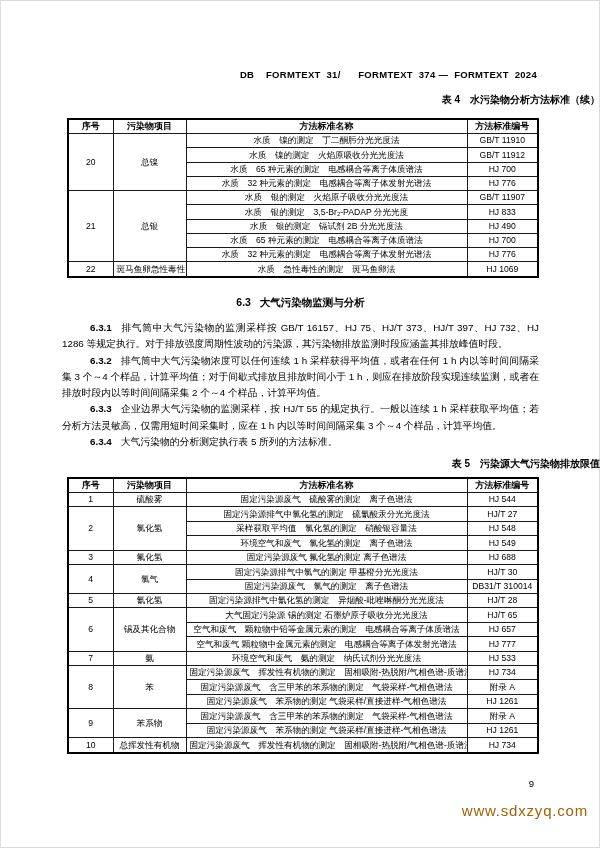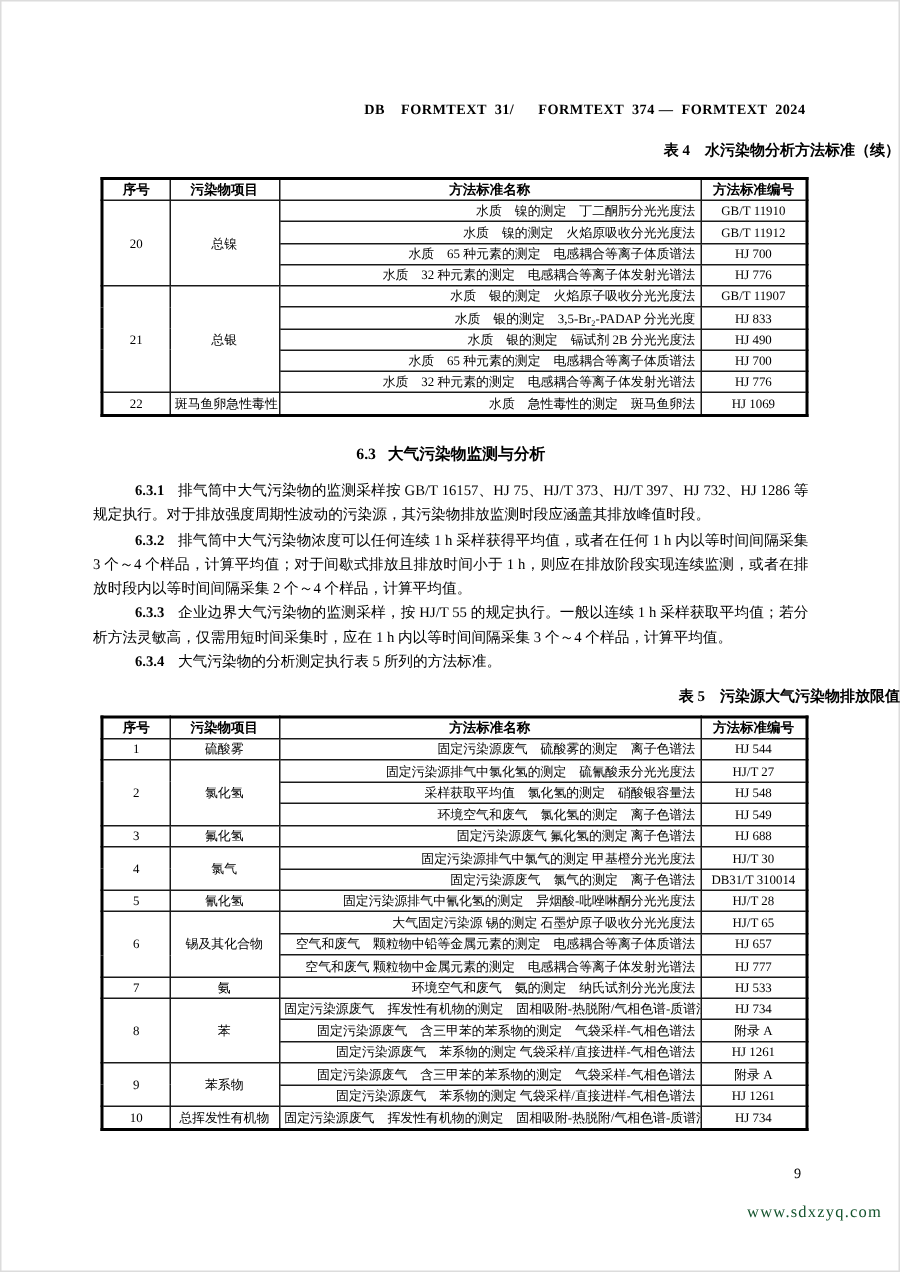--- a/index.html
+++ b/index.html
@@ -1,19 +1,19 @@
 <!DOCTYPE html>
 <html><head>
 <meta charset="utf-8">
 <style>
   html,body { margin:0; padding:0; background:#f2f2f2; }
   .page {
     position:relative; width:600px; height:848px; margin:0 auto;
     background:#ffffff; color:#000;
-    font-family:Liberation Serif, serif;
+    font-family:Liberation Sans, sans-serif;
     box-shadow: inset 0 0 0 1px #dcdcdc;
     overflow:hidden;
   }
   .doc-header {
     position:absolute; top:69px; right:63px;
     font-size:9.5px; font-weight:bold; white-space:pre; letter-spacing:0.3px;
   }
   .table-title {
     position:absolute; left:0; width:100%; text-align:right;
     font-size:10px; font-weight:bold; white-space:pre;
@@ -30,38 +30,38 @@
   .t4-wrap table.std-table { height:160px; }
   .t5-wrap table.std-table { height:277px; }
   table.std-table th, table.std-table td {
     border:1px solid #1a1a1a; padding:0 3px; overflow:hidden; white-space:nowrap;
   }
   table.std-table { border:2px solid #000; }
   table.std-table th {
     font-size:9px; font-weight:bold; text-align:center; padding:2px 2px;
   }
   td.c-no, td.c-item, td.c-code { text-align:center; }
-  td.c-name { text-align:right; }
+  td.c-name { text-align:center; }
   .text-block {
     position:absolute; left:62px; top:296px; width:477px;
   }
   .section-heading {
     font-size:10.5px; font-weight:bold; margin:0 0 10px 0; white-space:pre;text-align:center;
   }
   .clause {
     margin:0; font-size:9.8px; line-height:16.3px;
     text-align:justify; text-justify:inter-ideograph;
   }
   .clause .cnum { font-weight:bold; padding-right:9px; white-space:pre;margin-left:28px; }
   .page-number {
     position:absolute; top:778px; right:66px; font-size:9.5px;
   }
   .watermark {
     position:absolute; top:802px; right:12px;
-    font-size:11px; color:#14532d; letter-spacing:0.8px;
+    font-size:15px; color:#a16207; letter-spacing:0.8px;
   }
 </style>
 </head>
 <body>
 
 <div class="page">
   <div class="doc-header">DB    FORMTEXT  31/      FORMTEXT  374 —  FORMTEXT  2024</div>
 
   <div class="table-title t4-title">表 4　水污染物分析方法标准（续）</div>
   <div class="std-table-wrap t4-wrap" id="table4-container">

